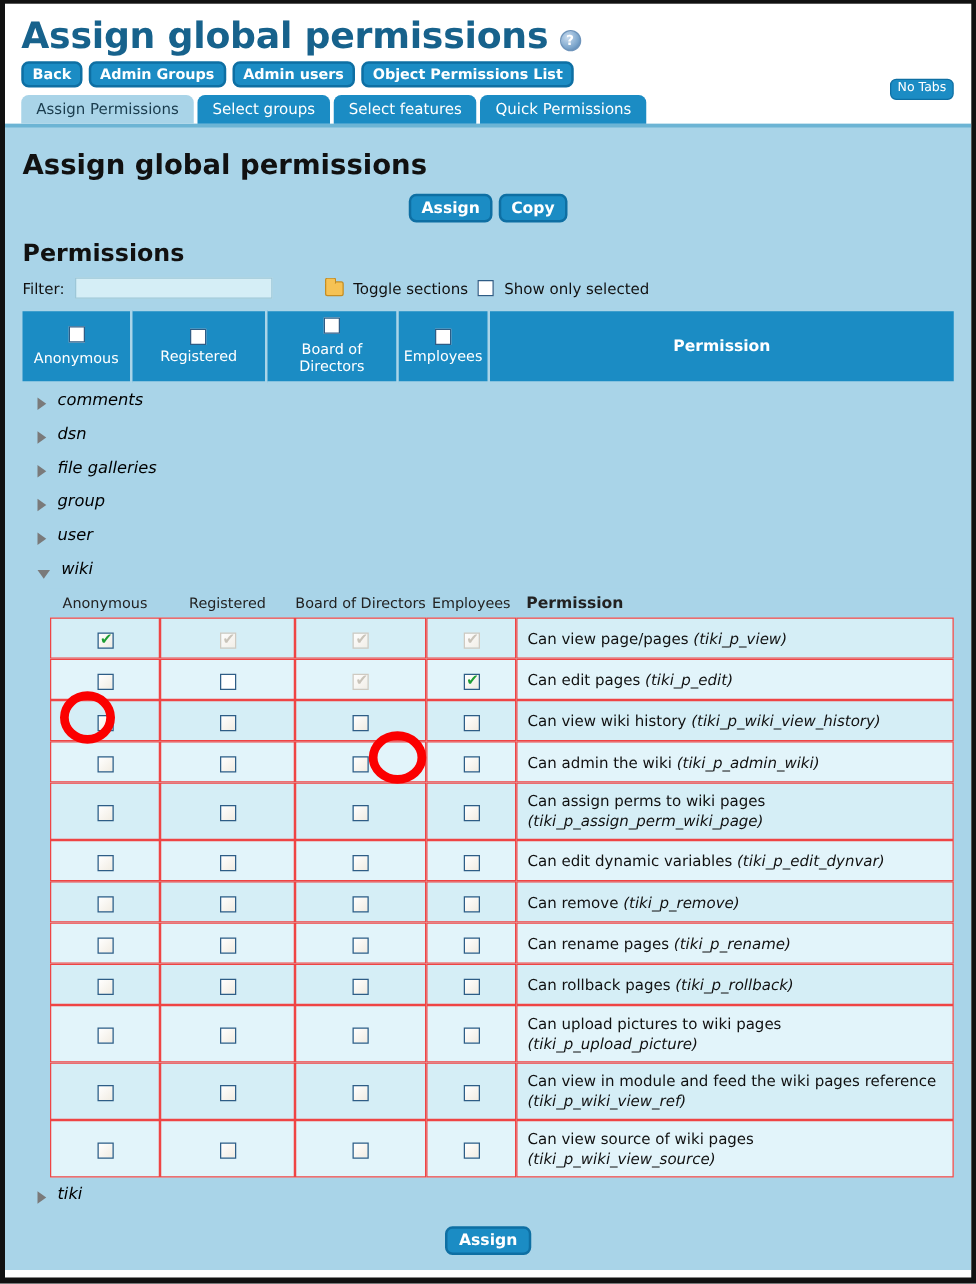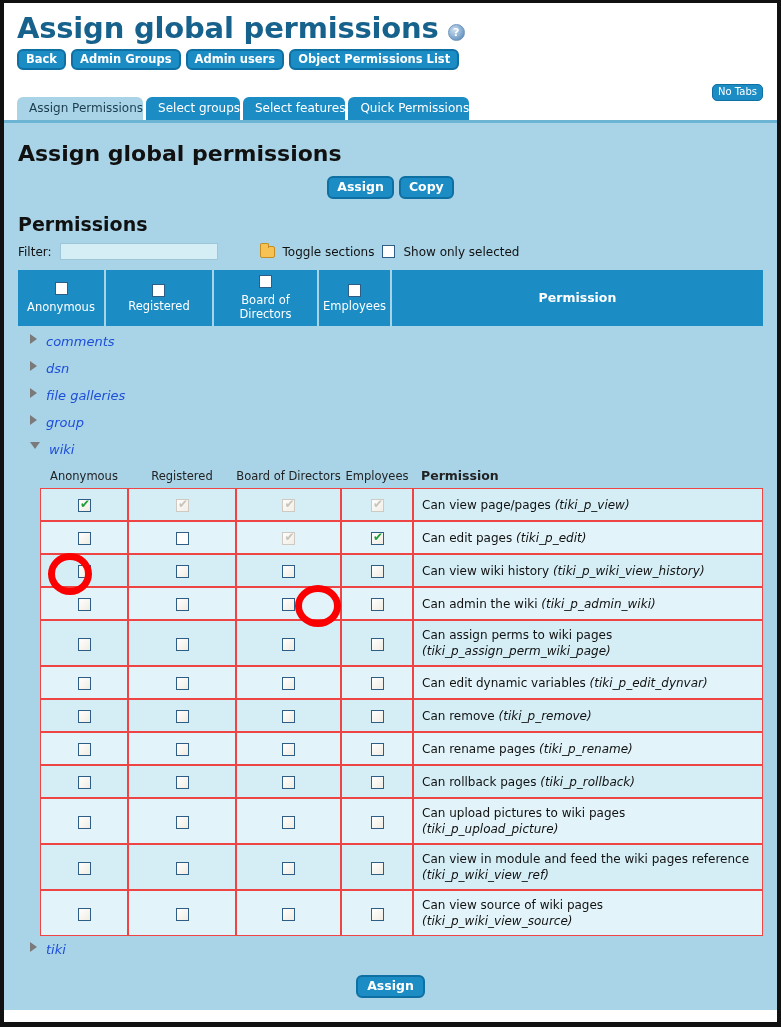--- a/index.html
+++ b/index.html
@@ -53,26 +53,25 @@
     white-space: nowrap;
     font-family: "DejaVu Sans", "Liberation Sans", sans-serif;
   }
   
   .tabs-wrap { position: relative; }
   .tabs { display: flex; gap: 3px; align-items: flex-end; margin-left: 1px; }
   .tab {
     background: #1b8cc4;
     color: #ffffff;
     font-size: 12px;
-    padding: 4px 0 4px 12px;
+    padding: 4px 12px 4px 12px;
     border-radius: 6px 6px 0 0;
     cursor: pointer;
     white-space: nowrap;
     line-height: 15px;
-    margin-top: 21px;
   }
   .tab.active { background: #a9d4e8; color: #1a3c4d; }
   .no-tabs {
     position: absolute; right: 2px; bottom: 19px;
     background: #1b8cc4; border: 1px solid #0e6fa3; border-radius: 5px;
     color: #ffffff; font-size: 10px; padding: 1px 5px 2px 5px; line-height: 12px;
     cursor: pointer;
   }
   
   .content {
@@ -126,22 +125,22 @@
   .grp-table th {
     background: #1b8cc4; color: #ffffff; font-size: 11.5px; font-weight: normal;
     border: 2px solid #a9d4e8; padding: 5px 4px; vertical-align: middle;
     text-align: center; line-height: 14px;
   }
   .grp-table th.permcol { font-weight: bold; font-size: 12.5px; }
   .grp-head-inner { display: inline-flex; align-items: center; gap: 5px; flex-wrap: wrap; justify-content: center; }
 
   
   .section-row {
-    display: flex; align-items: flex-start; gap: 9px;
-    font-size: 13px; font-style: italic; color: #1d4ed8;
+    display: flex; align-items: flex-end; gap: 9px;
+    font-size: 13px; font-style: italic; color: #000000;
     padding: 6px 0 6px 14px; cursor: pointer;
   }
   .tri { width: 0; height: 0; display: inline-block; }
   .tri.right { border-left: 7px solid #7a7a7a; border-top: 5px solid transparent; border-bottom: 5px solid transparent; }
   .tri.down { border-top: 7px solid #7a7a7a; border-left: 5px solid transparent; border-right: 5px solid transparent; }
 
   
   .perm-wrap { margin: 2px 0 0 24px; }
   .perm-table { border-collapse: separate; border-spacing: 0; width: 723px; }
   .perm-table thead th {
@@ -272,20 +271,24 @@
       <div class="section-row">
         <span class="tri right"></span>
         <span>file galleries</span>
       </div>
 
       <div class="section-row">
         <span class="tri right"></span>
         <span>group</span>
       </div>
 
+      <div class="section-row">
+        <span class="tri right"></span>
+        <span>user</span>
+      </div>
 
       <div class="section-row">
         <span class="tri down"></span>
         <span>wiki</span>
       </div>
 
       <div class="perm-wrap">
         <table class="perm-table">
           <thead>
             <tr>

